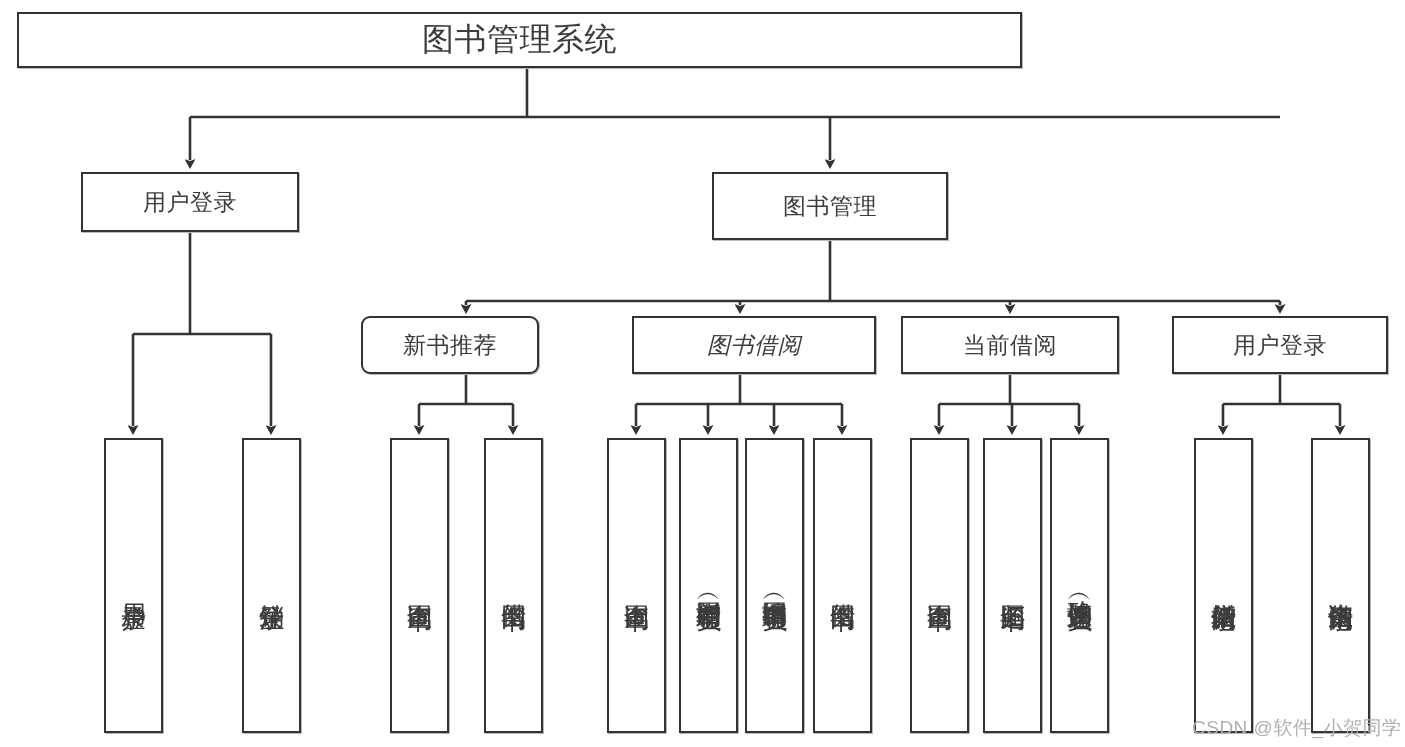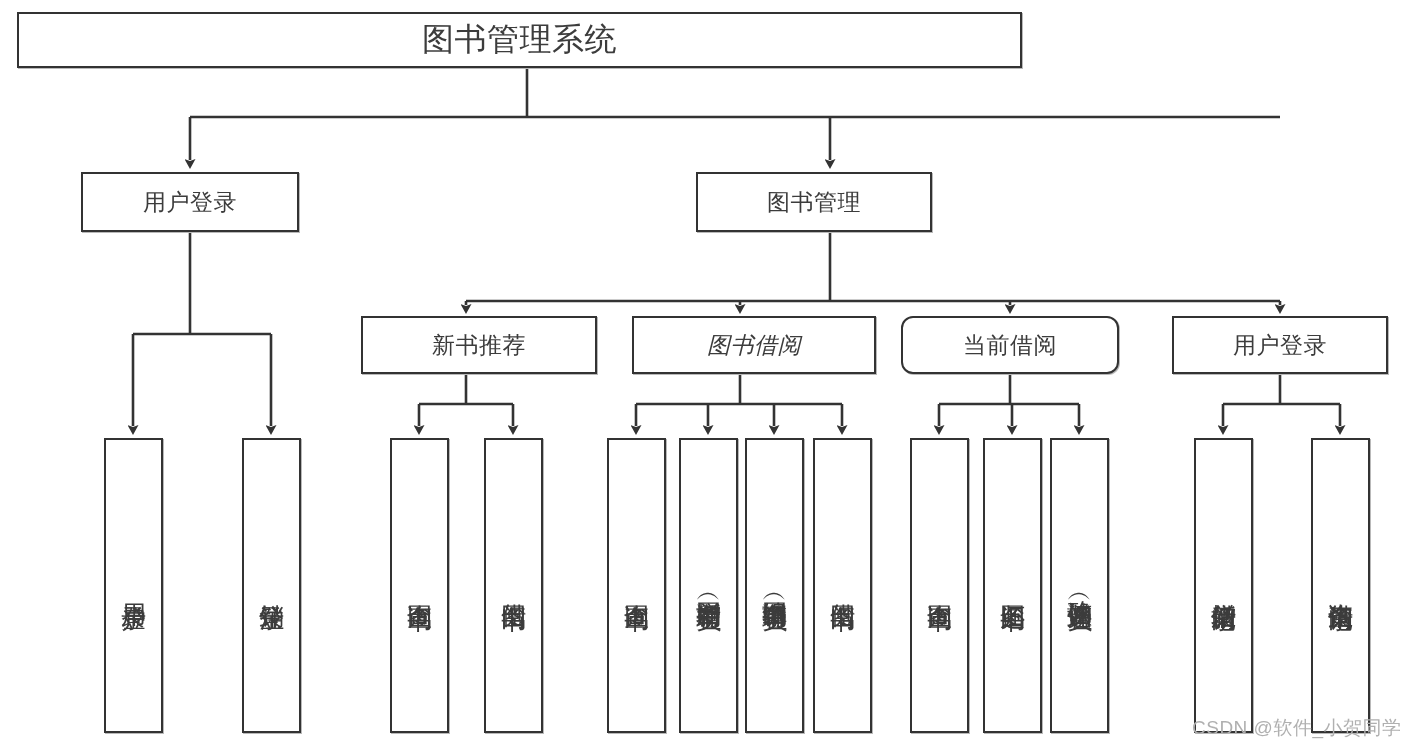--- a/index.html
+++ b/index.html
@@ -124,31 +124,31 @@
     </g>
   </svg>
 
   <div class="node root horiz" style="left:17px; top:12px; width:1005px; height:56px;">
     <span class="label">图书管理系统</span>
   </div>
 
   <div class="node horiz" style="left:81px; top:172px; width:218px; height:60px;">
     <span class="label">用户登录</span>
   </div>
-  <div class="node horiz" style="left:696px; top:172px; width:236px; height:60px;">
+  <div class="node horiz" style="left:712px; top:172px; width:236px; height:68px;">
     <span class="label">图书管理</span>
   </div>
 
-  <div class="node horiz" style="left:361px; top:316px; width:236px; height:58px;">
+  <div class="node horiz" style="left:361px; top:316px; width:178px; height:58px;border-radius:9px;">
     <span class="label">新书推荐</span>
   </div>
   <div class="node horiz" style="left:632px; top:316px; width:244px; height:58px;font-style:italic;">
     <span class="label">图书借阅</span>
   </div>
-  <div class="node horiz" style="left:901px; top:316px; width:218px; height:58px;border-radius:12px;">
+  <div class="node horiz" style="left:901px; top:316px; width:218px; height:58px;">
     <span class="label">当前借阅</span>
   </div>
   <div class="node horiz" style="left:1172px; top:316px; width:216px; height:58px;">
     <span class="label">用户登录</span>
   </div>
 
   <div class="node leaf" style="left:104px; top:438px; width:59px; height:295px;">
     <span class="label">用户登录</span>
   </div>
   <div class="node leaf" style="left:242px; top:438px; width:59px; height:295px;">

